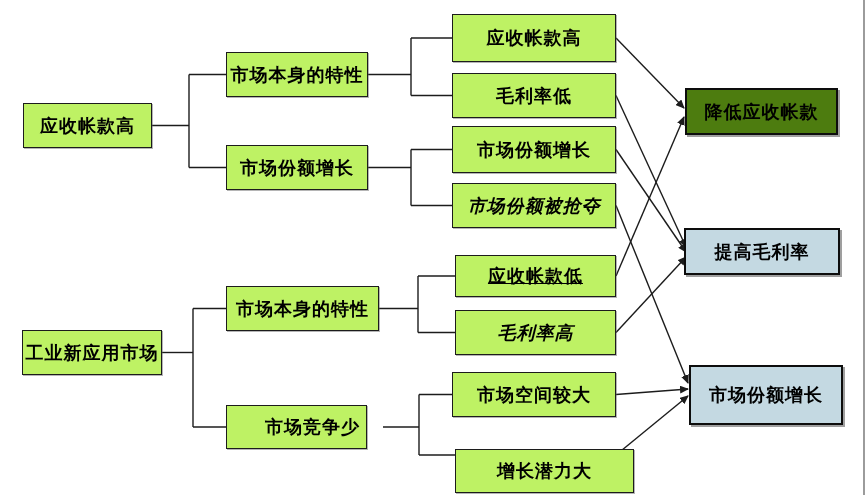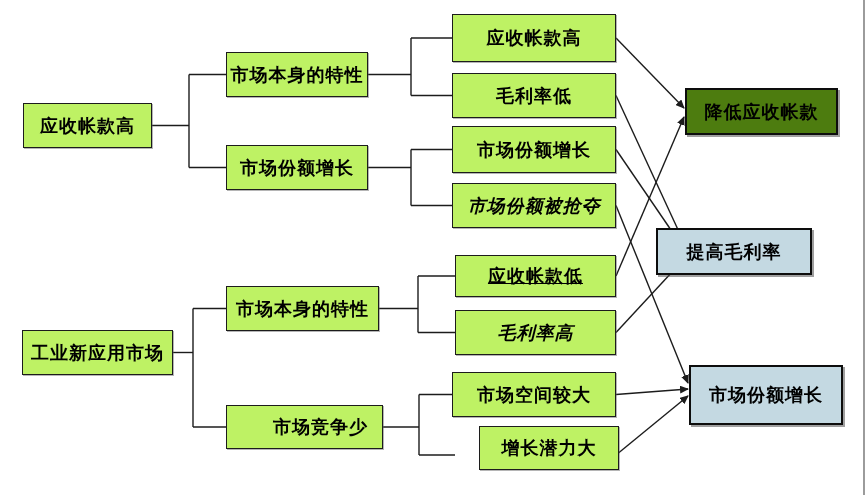--- a/index.html
+++ b/index.html
@@ -84,30 +84,30 @@
         <line x1="616" y1="205.5" x2="688" y2="383" stroke="#1c1c1c" stroke-width="1.4" marker-end="url(#arrowhead)"></line>
         <line x1="616" y1="276" x2="684" y2="117" stroke="#1c1c1c" stroke-width="1.4" marker-end="url(#arrowhead)"></line>
         <line x1="616" y1="332.5" x2="686" y2="257" stroke="#1c1c1c" stroke-width="1.4" marker-end="url(#arrowhead)"></line>
         <line x1="616" y1="394.5" x2="688" y2="389" stroke="#1c1c1c" stroke-width="1.4" marker-end="url(#arrowhead)"></line>
         <line x1="616" y1="455" x2="688" y2="396" stroke="#1c1c1c" stroke-width="1.4" marker-end="url(#arrowhead)"></line>
         <line x1="864" y1="0" x2="864" y2="495" stroke="#595959" stroke-width="1.2"></line>
       </g>
   </svg>
   <div id="node-layer">
       <div class="node" style="left: 23px; top: 103px; width: 129px; height: 45px;">应收帐款高</div>
-      <div class="node" style="left: 22px; top: 330px; width: 151px; height: 45px;">工业新应用市场</div>
+      <div class="node" style="left: 22px; top: 330px; width: 140px; height: 45px;">工业新应用市场</div>
       <div class="node" style="left: 226px; top: 52px; width: 142px; height: 45px;">市场本身的特性</div>
       <div class="node" style="left: 226px; top: 145px; width: 142px; height: 45px;">市场份额增长</div>
       <div class="node" style="left: 226px; top: 286px; width: 153px; height: 45px;">市场本身的特性</div>
-      <div class="node" style="left: 226px; top: 405px; width: 157px; height: 44px; padding-left: 32px;">市场竞争少</div>
+      <div class="node" style="left: 226px; top: 405px; width: 141px; height: 44px; padding-left: 32px;">市场竞争少</div>
       <div class="node" style="left: 452px; top: 14px; width: 164px; height: 48px;">应收帐款高</div>
       <div class="node" style="left: 452px; top: 73px; width: 164px; height: 45px;">毛利率低</div>
       <div class="node" style="left: 452px; top: 126px; width: 164px; height: 47px;">市场份额增长</div>
       <div class="node" style="left: 452px; top: 183px; width: 164px; height: 45px; font-style: italic;">市场份额被抢夺</div>
       <div class="node" style="left: 455px; top: 255px; width: 161px; height: 42px; text-decoration: underline;">应收帐款低</div>
       <div class="node" style="left: 455px; top: 310px; width: 161px; height: 45px; font-style: italic;">毛利率高</div>
       <div class="node" style="left: 452px; top: 372px; width: 164px; height: 45px; text-align: right;">市场空间较大</div>
-      <div class="node" style="left: 455px; top: 426px; width: 140px; height: 44px; margin-left: 24px;">增长潜力大</div>
+      <div class="node" style="left: 455px; top: 449px; width: 179px; height: 44px;">增长潜力大</div>
       <div class="node goal" style="left: 685px; top: 88px; width: 153px; height: 47px; background: #4d7c0f;">降低应收帐款</div>
-      <div class="node goal" style="left: 656px; top: 228px; width: 156px; height: 47px; background: rgb(196, 217, 226); text-align: center;">提高毛利率</div>
+      <div class="node goal" style="left: 684px; top: 228px; width: 156px; height: 47px; background: rgb(196, 217, 226); text-align: center;">提高毛利率</div>
       <div class="node goal" style="left: 689px; top: 365px; width: 154px; height: 60px; background: rgb(196, 217, 226);">市场份额增长</div>
     </div>
 </div>
 
 </body></html>

